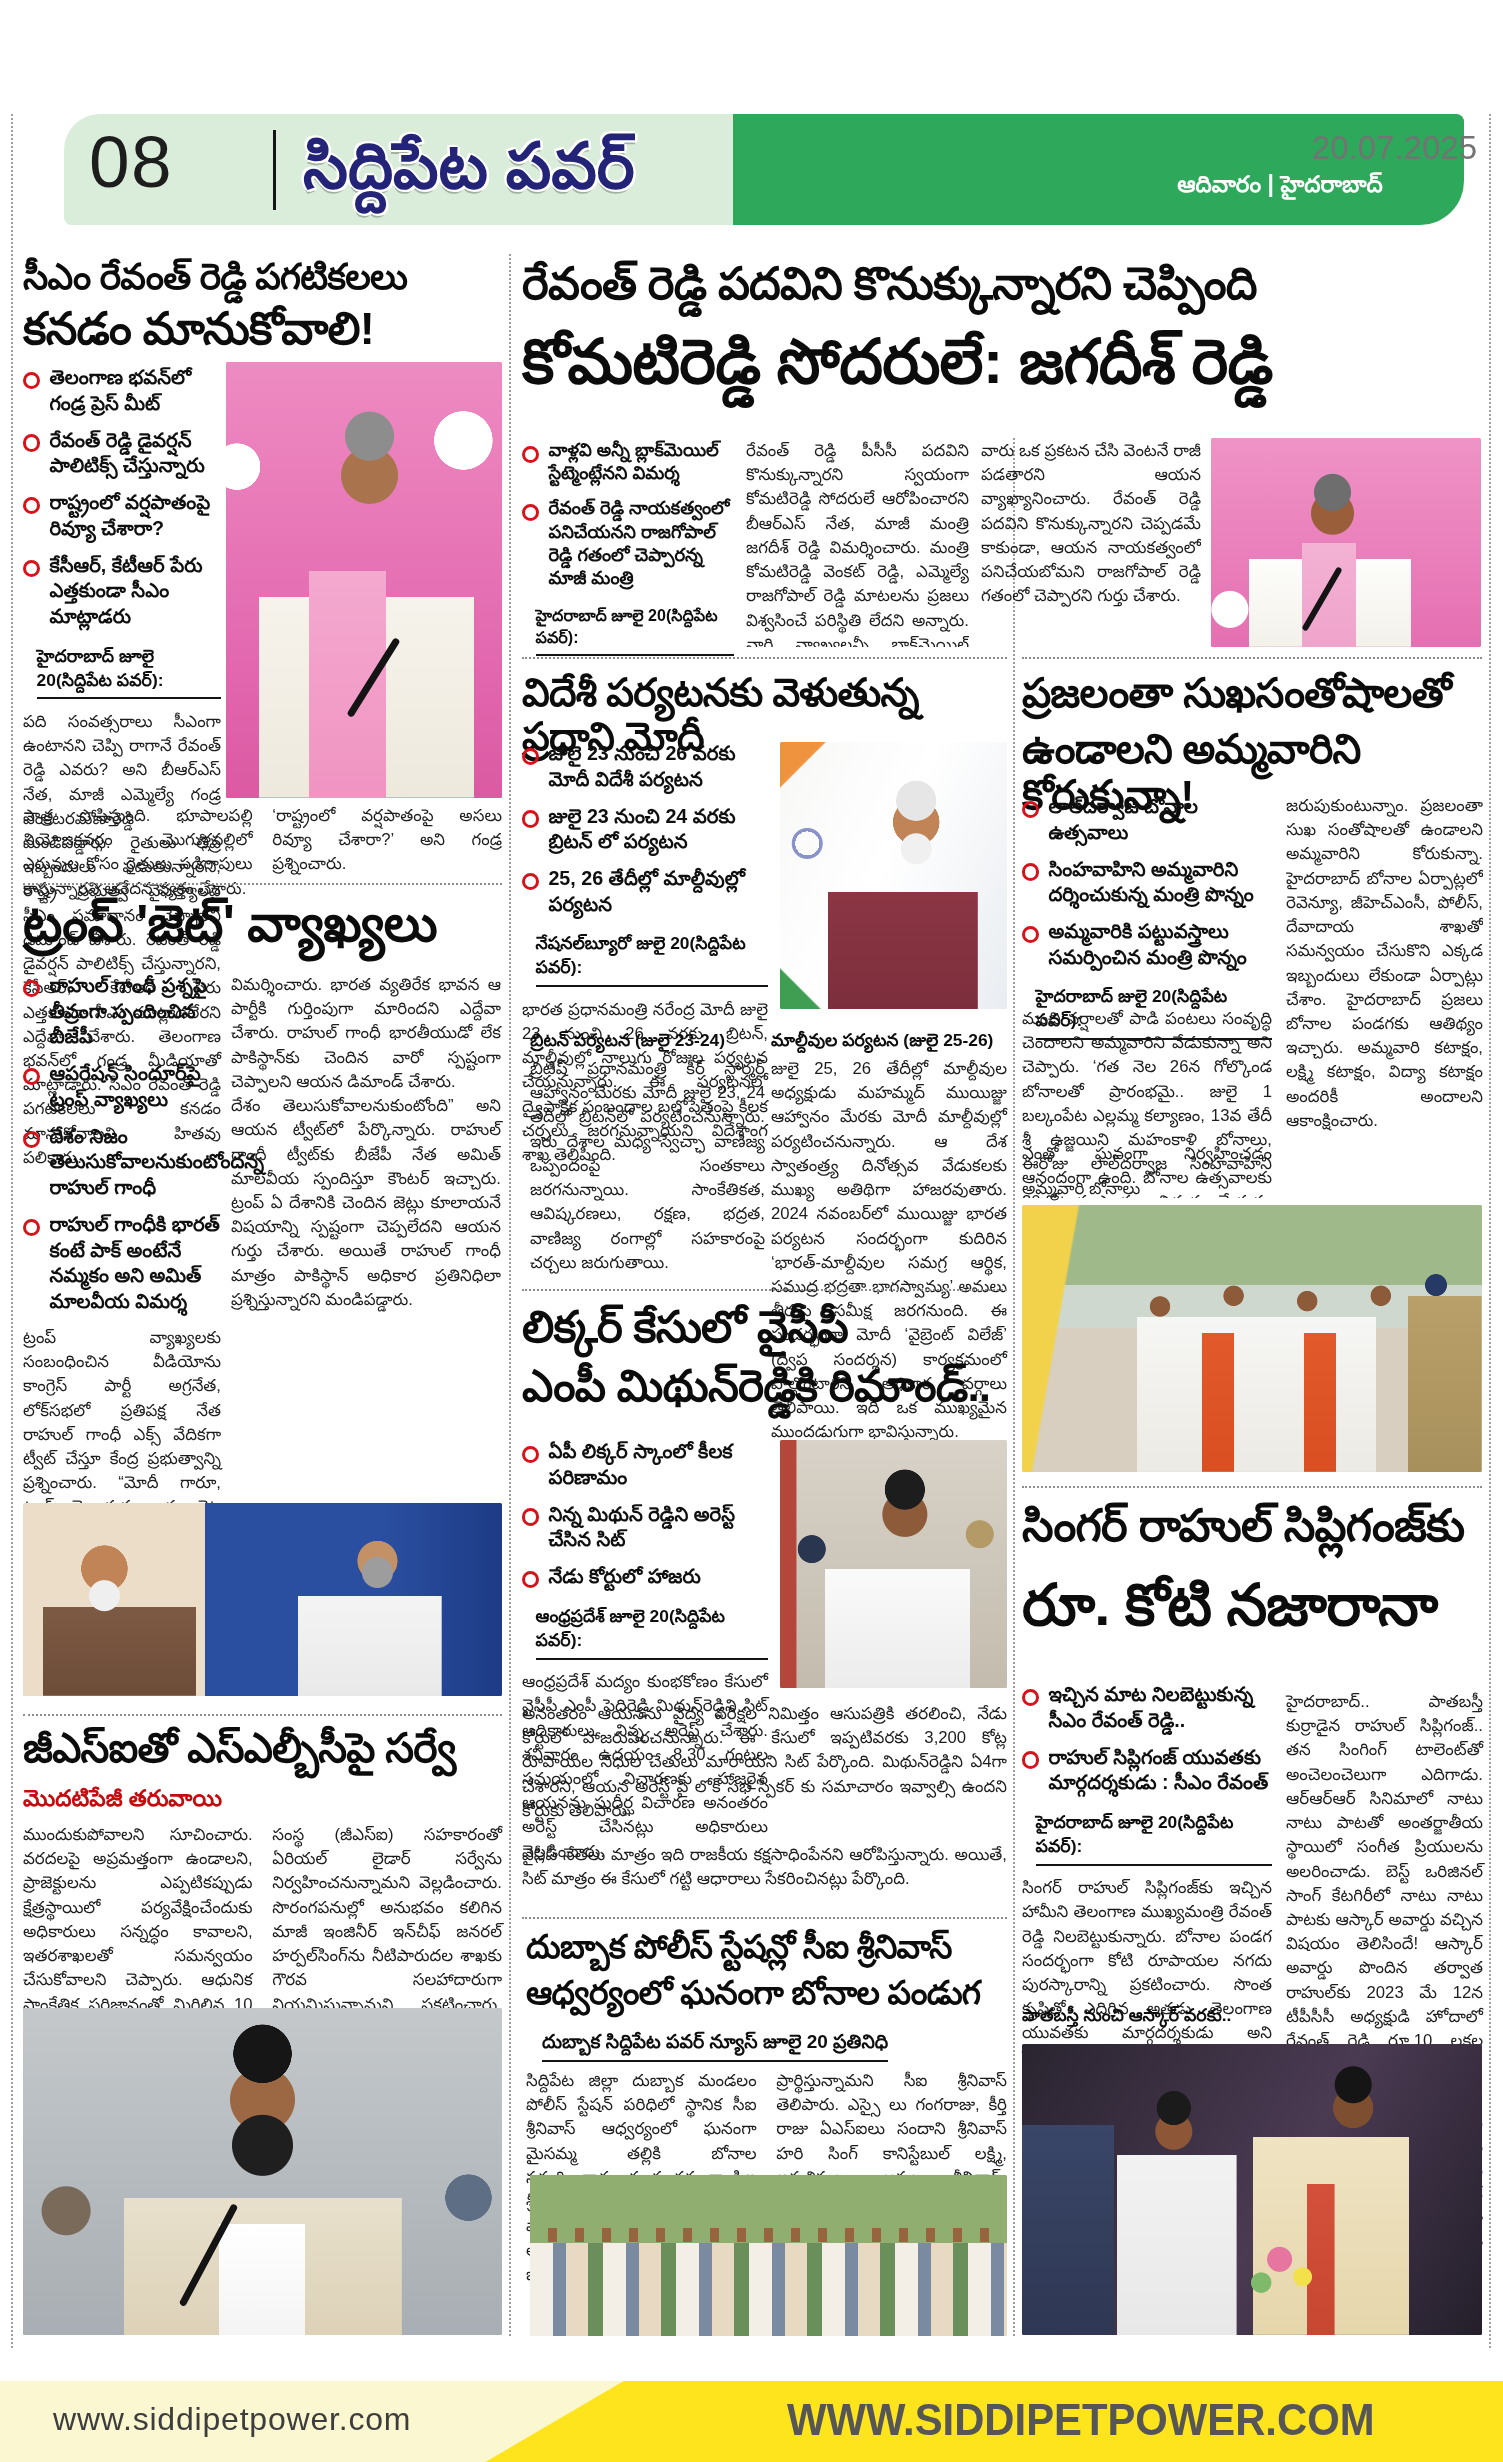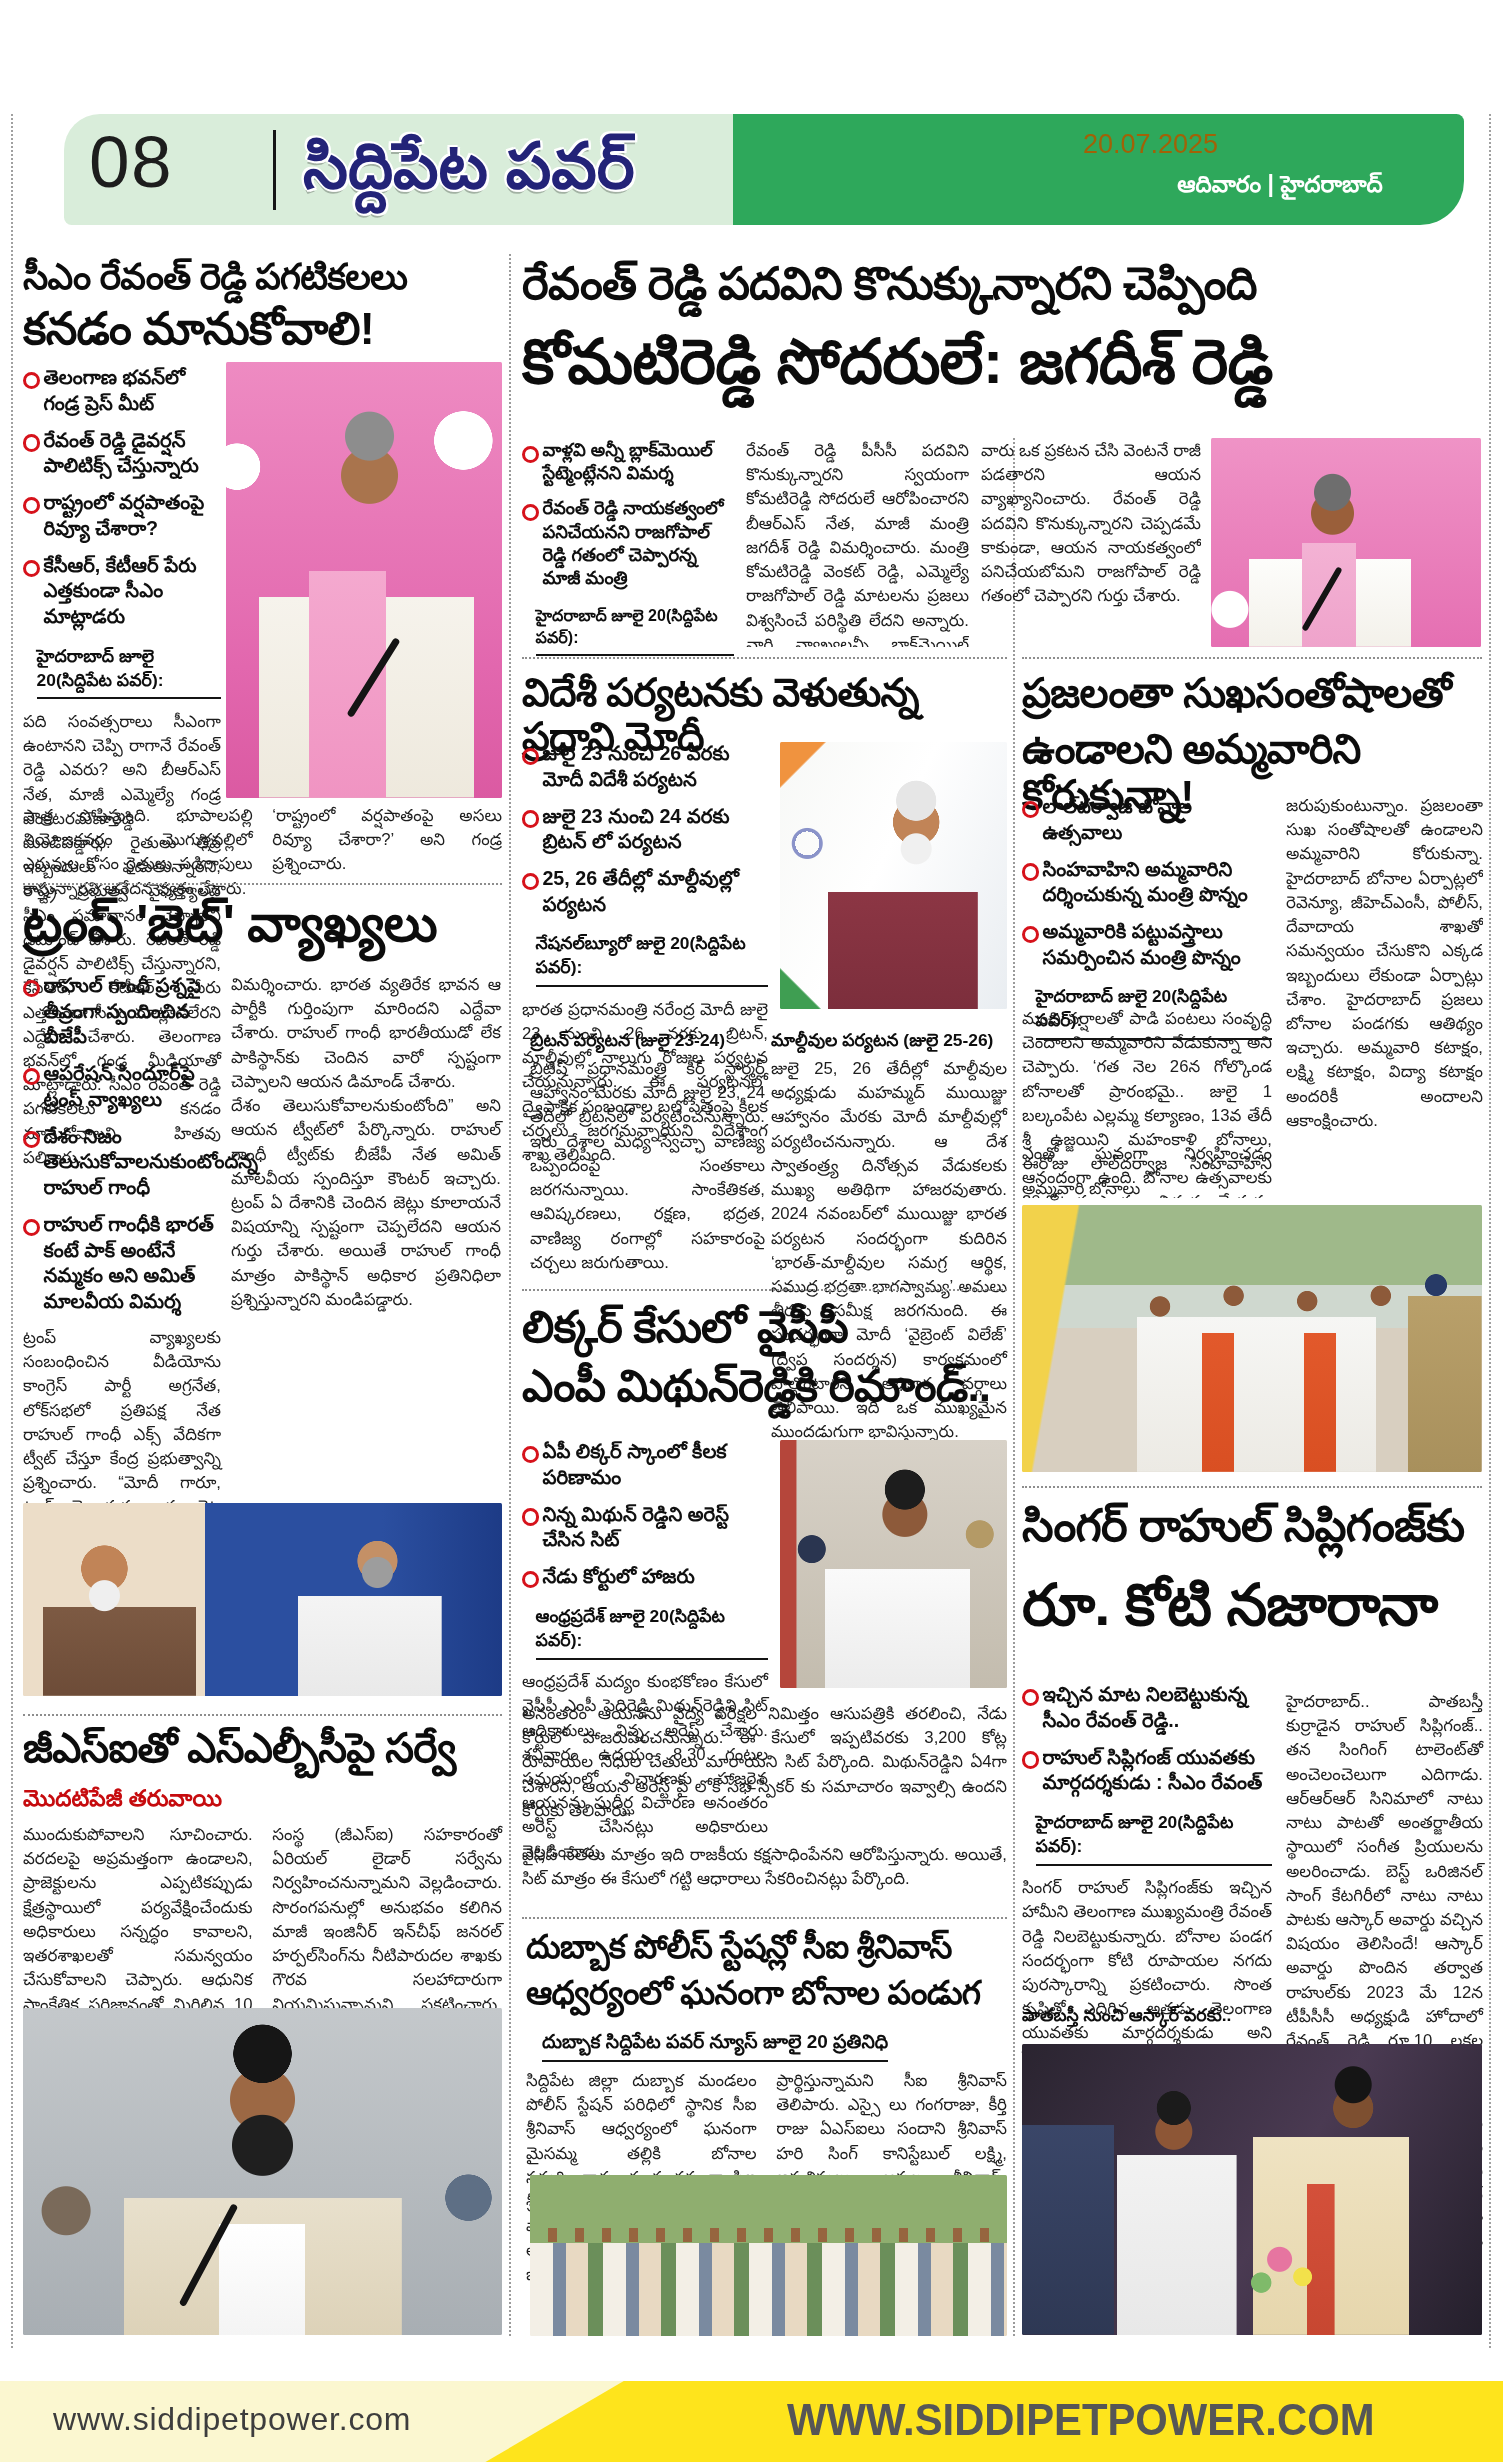--- a/index.html
+++ b/index.html
@@ -10,31 +10,31 @@
   .edge{position:absolute;top:114px;height:2234px;width:0;border-left:2.3px dotted #a0a0a0;}
   .edge-l{left:10.6px;} .edge-r{left:1489px;}
 
   
   .hdr-pale{position:absolute;left:64px;top:114px;width:674px;height:111px;background:#d9edda;border-radius:36px 0 0 7.6px;}
   .pagenum{position:absolute;left:89px;top:120px;font-size:73px;font-weight:400;color:#1d1d1d;letter-spacing:1.5px;}
   .hdr-bar{position:absolute;left:273px;top:130px;width:3px;height:80px;background:#161616;}
   .masthead{position:absolute;left:303px;top:129px;font-size:64px;font-weight:800;color:#232378;
     text-shadow:-2.3px 0 #fff,2.3px 0 #fff,0 -2.3px #fff,0 2.3px #fff,-2.3px -2.3px #fff,2.3px 2.3px #fff,0 3.8px 0 rgba(0,0,0,.25);}
   .hdr-green{position:absolute;left:733px;top:114px;width:731px;height:111px;background:#2ea85b;border-radius:0 7.6px 44px 0;}
-  .hdr-date{position:absolute;left:1083px;top:129px;width:394px;text-align:left;color:#a16207;font-size:27px;font-weight:500;}
+  .hdr-date{position:absolute;left:1083px;top:129px;width:394px;text-align:right;color:#737373;font-size:33px;font-weight:500;}
   .hdr-day{position:absolute;left:1083px;top:171px;width:394px;text-align:center;color:#fff;font-size:23px;font-weight:700;}
 
   
   .vsep{position:absolute;width:0;border-left:2.3px dotted #9a9a9a;}
   .hsep{position:absolute;height:0;border-top:2.3px dotted #8d8d8d;}
 
   
   .hl{font-weight:800;color:#0c0c0c;letter-spacing:-0.8px;line-height:1.12;}
   .body{font-size:16.7px;line-height:1.45;color:#1d1d1d;text-align:justify;}
-  .bullets .b-item{display:flex;gap:3px;font-weight:700;font-size:19.7px;line-height:1.3;color:#101010;margin-bottom:11.4px;}
+  .bullets .b-item{display:flex;gap:9px;font-weight:700;font-size:19.7px;line-height:1.3;color:#101010;margin-bottom:11.4px;}
   .ring{flex:0 0 auto;width:11.4px;height:11.4px;border:3px solid #d6121b;border-radius:50%;margin-top:6.8px;}
   .dateline{display:inline-block;font-weight:800;font-size:17.4px;color:#0e0e0e;border-bottom:2.3px solid #141414;padding-bottom:3.8px;margin:4.5px 0 10.6px 13.6px;}
   .subhead{font-weight:800;font-size:17.4px;color:#0e0e0e;margin:6px 0 3px 0;}
   .red{color:#c60b0e;}
   .abs{position:absolute;}
   .cols2{display:flex;gap:19.7px;}
   .cols2>div{flex:1;}
 
   
   .photo{position:absolute;overflow:hidden;border-radius:1.5px;}

